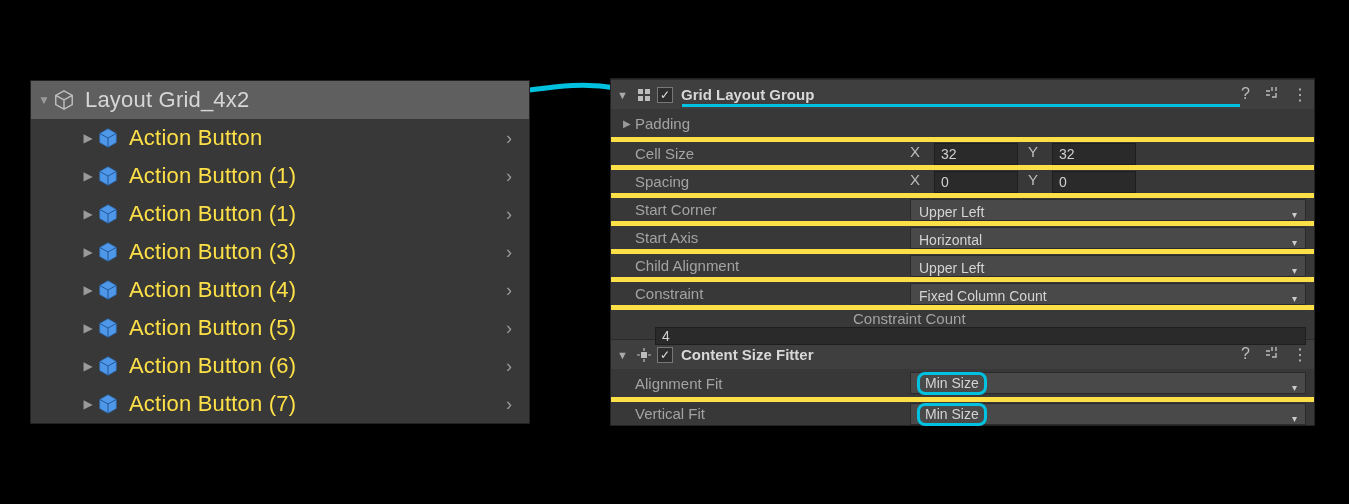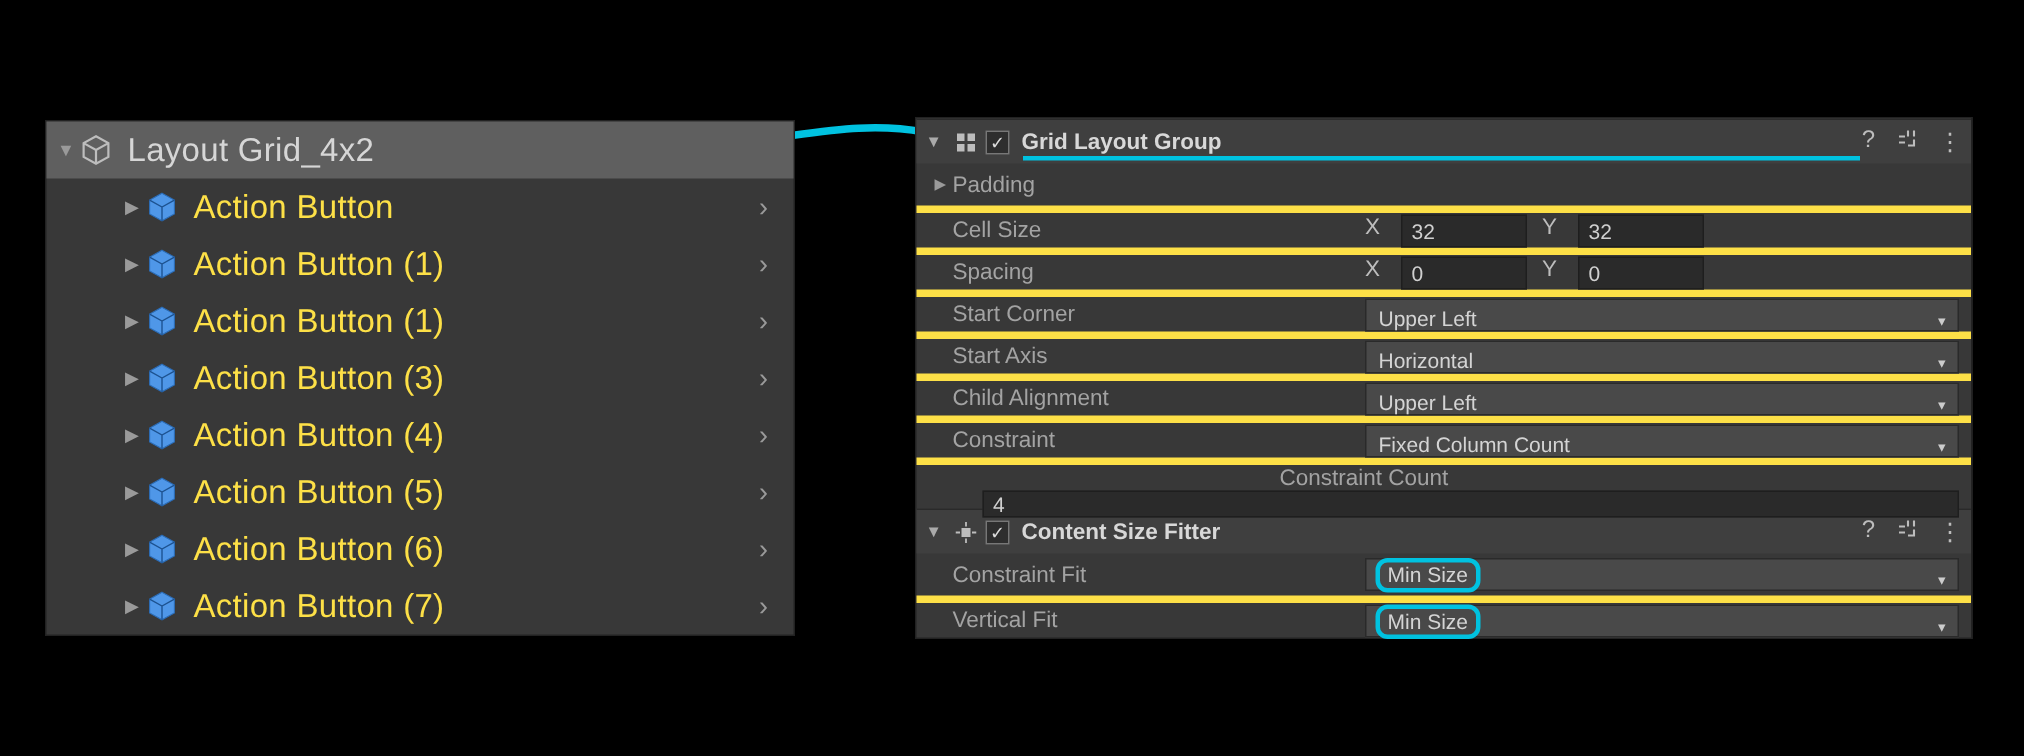--- a/index.html
+++ b/index.html
@@ -394,21 +394,21 @@
       <span>
         <svg width="14" height="14" viewBox="0 0 14 14">
             <path stroke="#bdbdbd" stroke-width="1.4" fill="none" d="M2 6h4M2 10h4M8 2v4M12 2v4M8 12h4v-4"></path>
           </svg>
       </span>
       <span>⋮</span>
     </span>
   </div>
 
   <div class="prop nob">
-    <span class="plabel">Constraint Fit</span>
+    <span class="plabel">Alignment Fit</span>
     <div class="dropdown">
       <span class="ring-cyan" style="padding:1px 6px 2px">Min Size</span>
     </div>
   </div>
   <div class="prop">
     <span class="plabel">Vertical Fit</span>
     <div class="dropdown">
       <span class="ring-cyan" style="padding:1px 6px 2px">Min Size</span>
     </div>
   </div>

